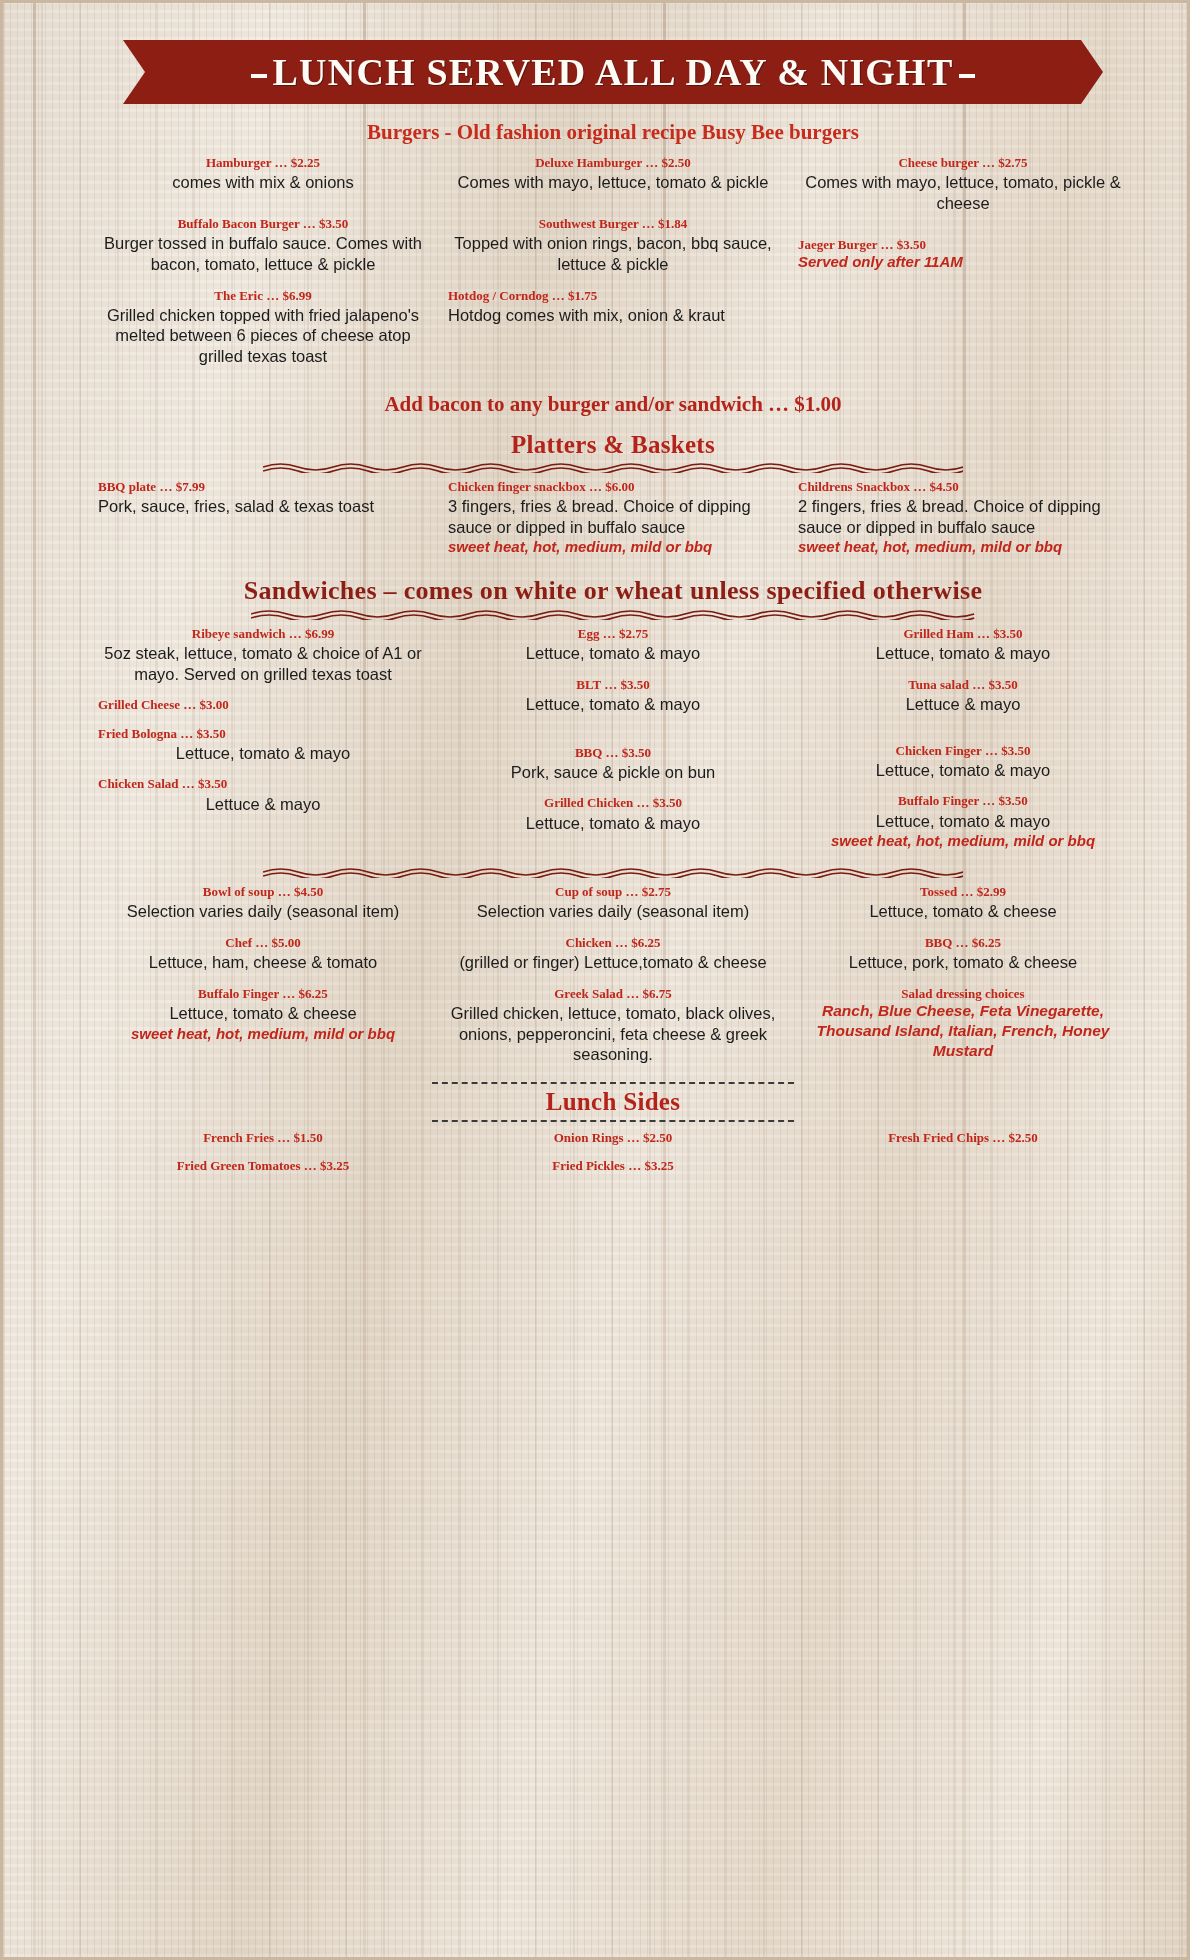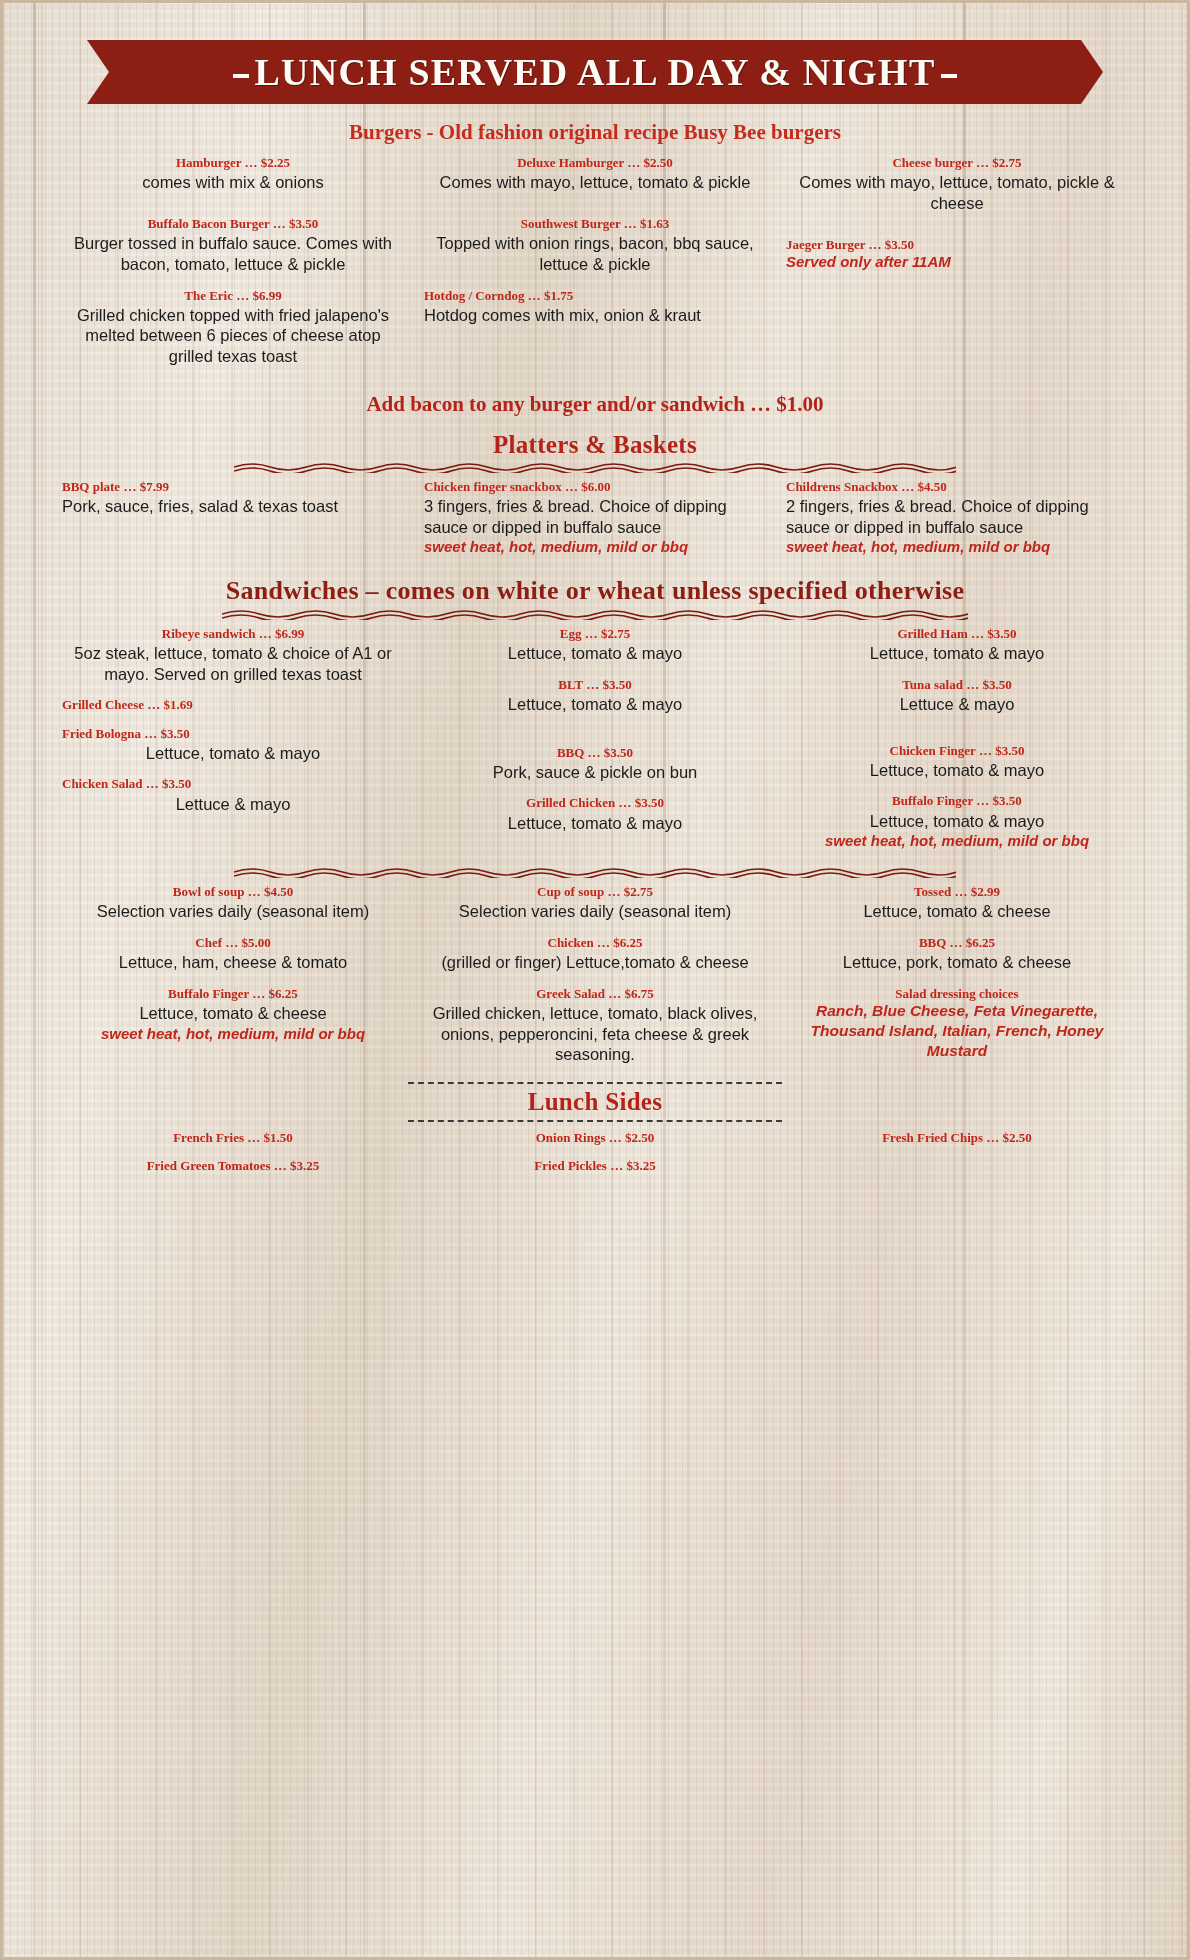--- a/index.html
+++ b/index.html
@@ -45,20 +45,21 @@
     top: 0;
     bottom: 0;
     width: 3px;
     background: linear-gradient(180deg, rgba(150,120,95,0.35), rgba(150,120,95,0.12));
   }
 
   .content {
     position: absolute;
     inset: 0;
     padding: 9px;
+    margin-left: 36px;
   }
 
   
   .banner-wrap {
     position: relative;
     margin: 28px 75px 0 75px;
     height: 64px;
   }
   .banner-inner {
     position: absolute;
@@ -216,21 +217,21 @@
         </div>
       </div>
 
       <div class="col center">
         <div class="item">
           <div class="name">Deluxe Hamburger … $2.50</div>
           <div class="desc">Comes with mayo, lettuce, tomato &amp; pickle</div>
         </div>
         <div class="spacer-sm"></div>
         <div class="item">
-          <div class="name">Southwest Burger … $1.63</div>
+          <div class="name">Southwest Burger … $1.84</div>
           <div class="desc">Topped with onion rings, bacon, bbq sauce, lettuce &amp; pickle</div>
         </div>
         <div class="item left">
           <div class="name">Hotdog / Corndog … $1.75</div>
           <div class="desc">Hotdog comes with mix, onion &amp; kraut</div>
         </div>
       </div>
 
       <div class="col center">
         <div class="item">
@@ -286,21 +287,21 @@
       </svg>
     </div>
 
     <div class="cols">
       <div class="col center">
         <div class="item">
           <div class="name">Ribeye sandwich … $6.99</div>
           <div class="desc">5oz steak, lettuce, tomato &amp; choice of A1 or mayo. Served on grilled texas toast</div>
         </div>
         <div class="item">
-          <div class="name left">Grilled Cheese … $1.69</div>
+          <div class="name left">Grilled Cheese … $3.00</div>
         </div>
         <div class="item left">
           <div class="name">Fried Bologna … $3.50</div>
           <div class="desc center">Lettuce, tomato &amp; mayo</div>
         </div>
         <div class="item left">
           <div class="name">Chicken Salad … $3.50</div>
           <div class="desc center">Lettuce &amp; mayo</div>
         </div>
       </div>

